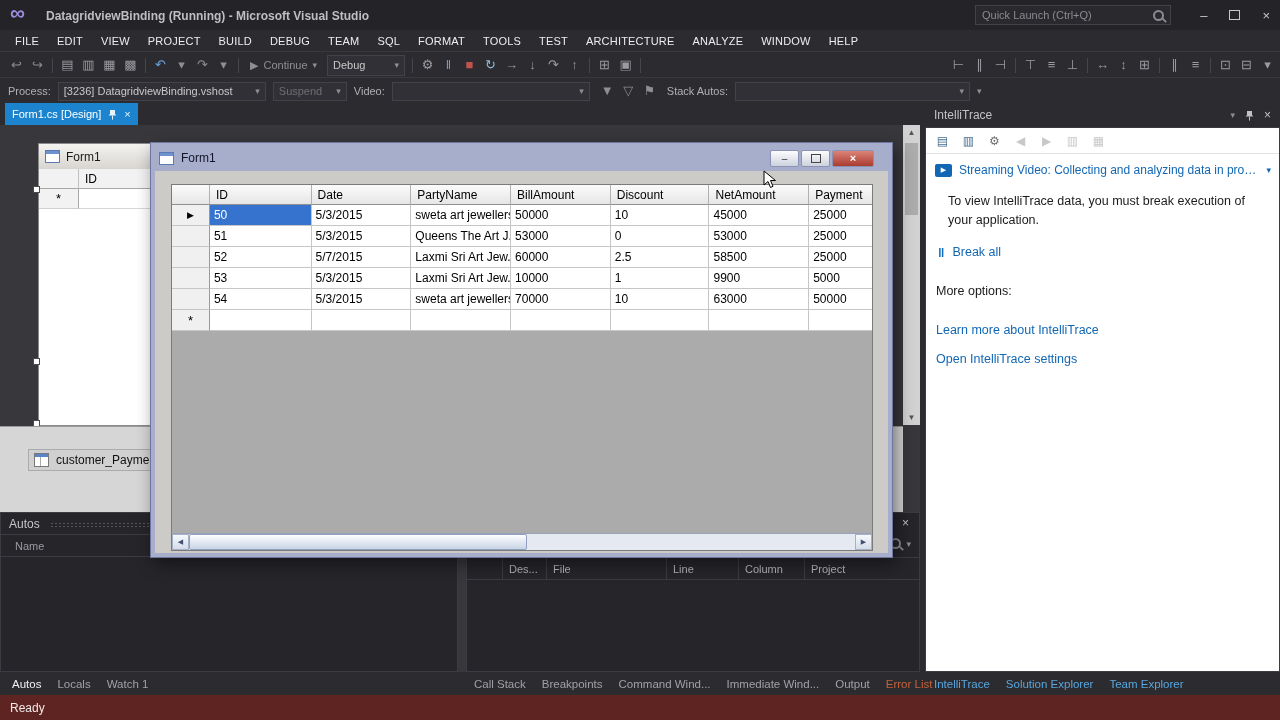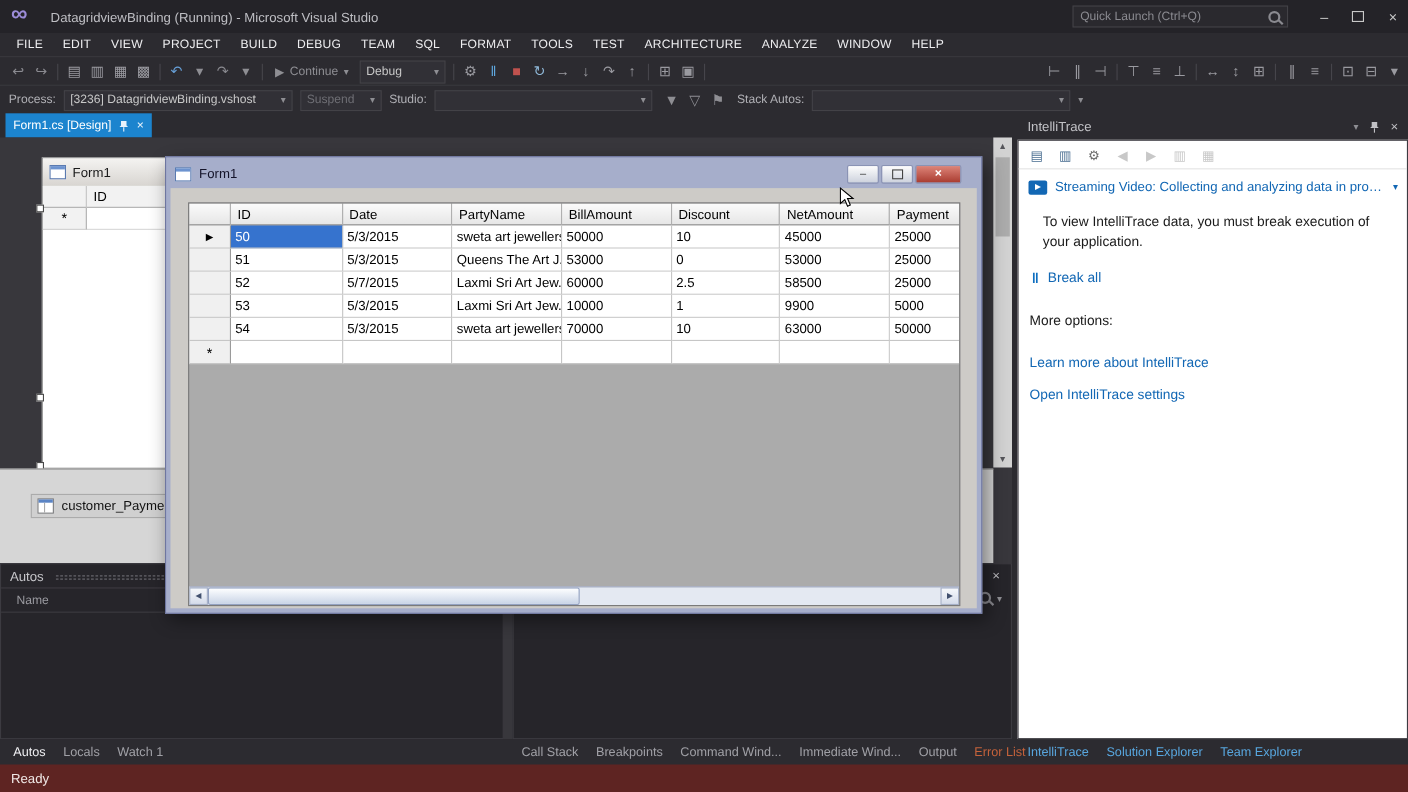--- a/index.html
+++ b/index.html
@@ -2,21 +2,21 @@
 <html><head>
 <meta charset="utf-8">
 <style>
   html,body{margin:0;padding:0;width:1280px;height:720px;overflow:hidden;
     font-family:"Liberation Sans",sans-serif;background:#2C2B30;}
   #root{position:absolute;left:0;top:0;width:1280px;height:720px;}
 
   
   .titlebar{position:absolute;left:0;top:0;width:1280px;height:30px;background:#242328;}
   .vs-logo{position:absolute;left:10px;top:1px;font-size:21px;font-weight:bold;color:#9C8CD8;}
-  .app-title{position:absolute;left:46px;top:9px;font-size:12px;color:#BEBEC3;white-space:nowrap;}
+  .app-title{position:absolute;left:46px;top:9px;font-size:12px;color:#BEBEC3;white-space:nowrap;font-weight:bold;}
   .quick-launch{position:absolute;left:975px;top:5px;width:196px;height:20px;background:#2A292E;
     border:1px solid #434247;box-sizing:border-box;display:flex;align-items:center;padding:0 6px;gap:6px;}
   .ql-text{color:#8A8A90;font-size:11px;flex:1;white-space:nowrap;overflow:hidden;}
   .mag{width:7px;height:7px;border:2px solid #8A8A90;border-radius:50%;position:relative;display:inline-block;flex:none;}
   .mag::after{content:'';position:absolute;width:6px;height:2px;background:#8A8A90;transform:rotate(45deg);right:-5px;bottom:-2px;}
   .win-btns{position:absolute;right:10px;top:0;height:30px;display:flex;align-items:center;gap:22px;color:#C8C8C8;font-size:13px;}
   .box-icon{display:inline-block;width:9px;height:8px;border:1px solid #C8C8C8;}
 
   .menubar{position:absolute;left:0;top:30px;width:1280px;height:21px;display:flex;align-items:center;padding-left:6px;}
   .menu-item{color:#EDEDEF;font-size:11px;padding:3px 9px;letter-spacing:.2px;white-space:nowrap;}
@@ -268,21 +268,21 @@
   <div class="processbar">
     <span>Process:</span>
     <span class="pb-combo" style="width:208px;">
       <span>[3236] DatagridviewBinding.vshost</span>
       <span class="chev">▾</span>
     </span>
     <span class="pb-combo pb-dim" style="width:74px;">
       <span>Suspend</span>
       <span class="chev">▾</span>
     </span>
-    <span>Studio:</span>
+    <span>Video:</span>
     <span class="pb-combo" style="width:198px;">
       <span></span>
       <span class="chev">▾</span>
     </span>
     <span style="display:flex;align-items:center;">
         <span class="tb-icon" style="color: rgb(142, 142, 147);">▼</span>
         <span class="tb-icon" style="color: rgb(142, 142, 147);">▽</span>
         <span class="tb-icon" style="color: rgb(142, 142, 147);">⚑</span>
       </span>
     <span>Stack Autos:</span>
@@ -350,20 +350,28 @@
       <span class="ac c3"></span>
     </div>
   </div>
 
   <div class="errlist">
     <span class="el-close">×</span>
     <div class="el-search">
       <span class="mag"></span>
       <span class="chev">▾</span>
     </div>
+    <div class="el-headers">
+        <span class="el-col w0"></span>
+        <span class="el-col w1">Des...</span>
+        <span class="el-col w2">File</span>
+        <span class="el-col w3">Line</span>
+        <span class="el-col w4">Column</span>
+        <span class="el-col w5">Project</span>
+      </div>
   </div>
 
   <div class="itrace">
     <div class="it-title">
       <span>IntelliTrace</span>
       <span class="sp"></span>
       <span class="chev">▾</span>
       <svg width="9" height="11" viewBox="0 0 9 11">
         <path d="M2 1h5v4l1.4 1.4H.6L2 5z" fill="#C2C2C6"></path>
           <rect x="4" y="6.6" width="1" height="4" fill="#C2C2C6"></rect>

